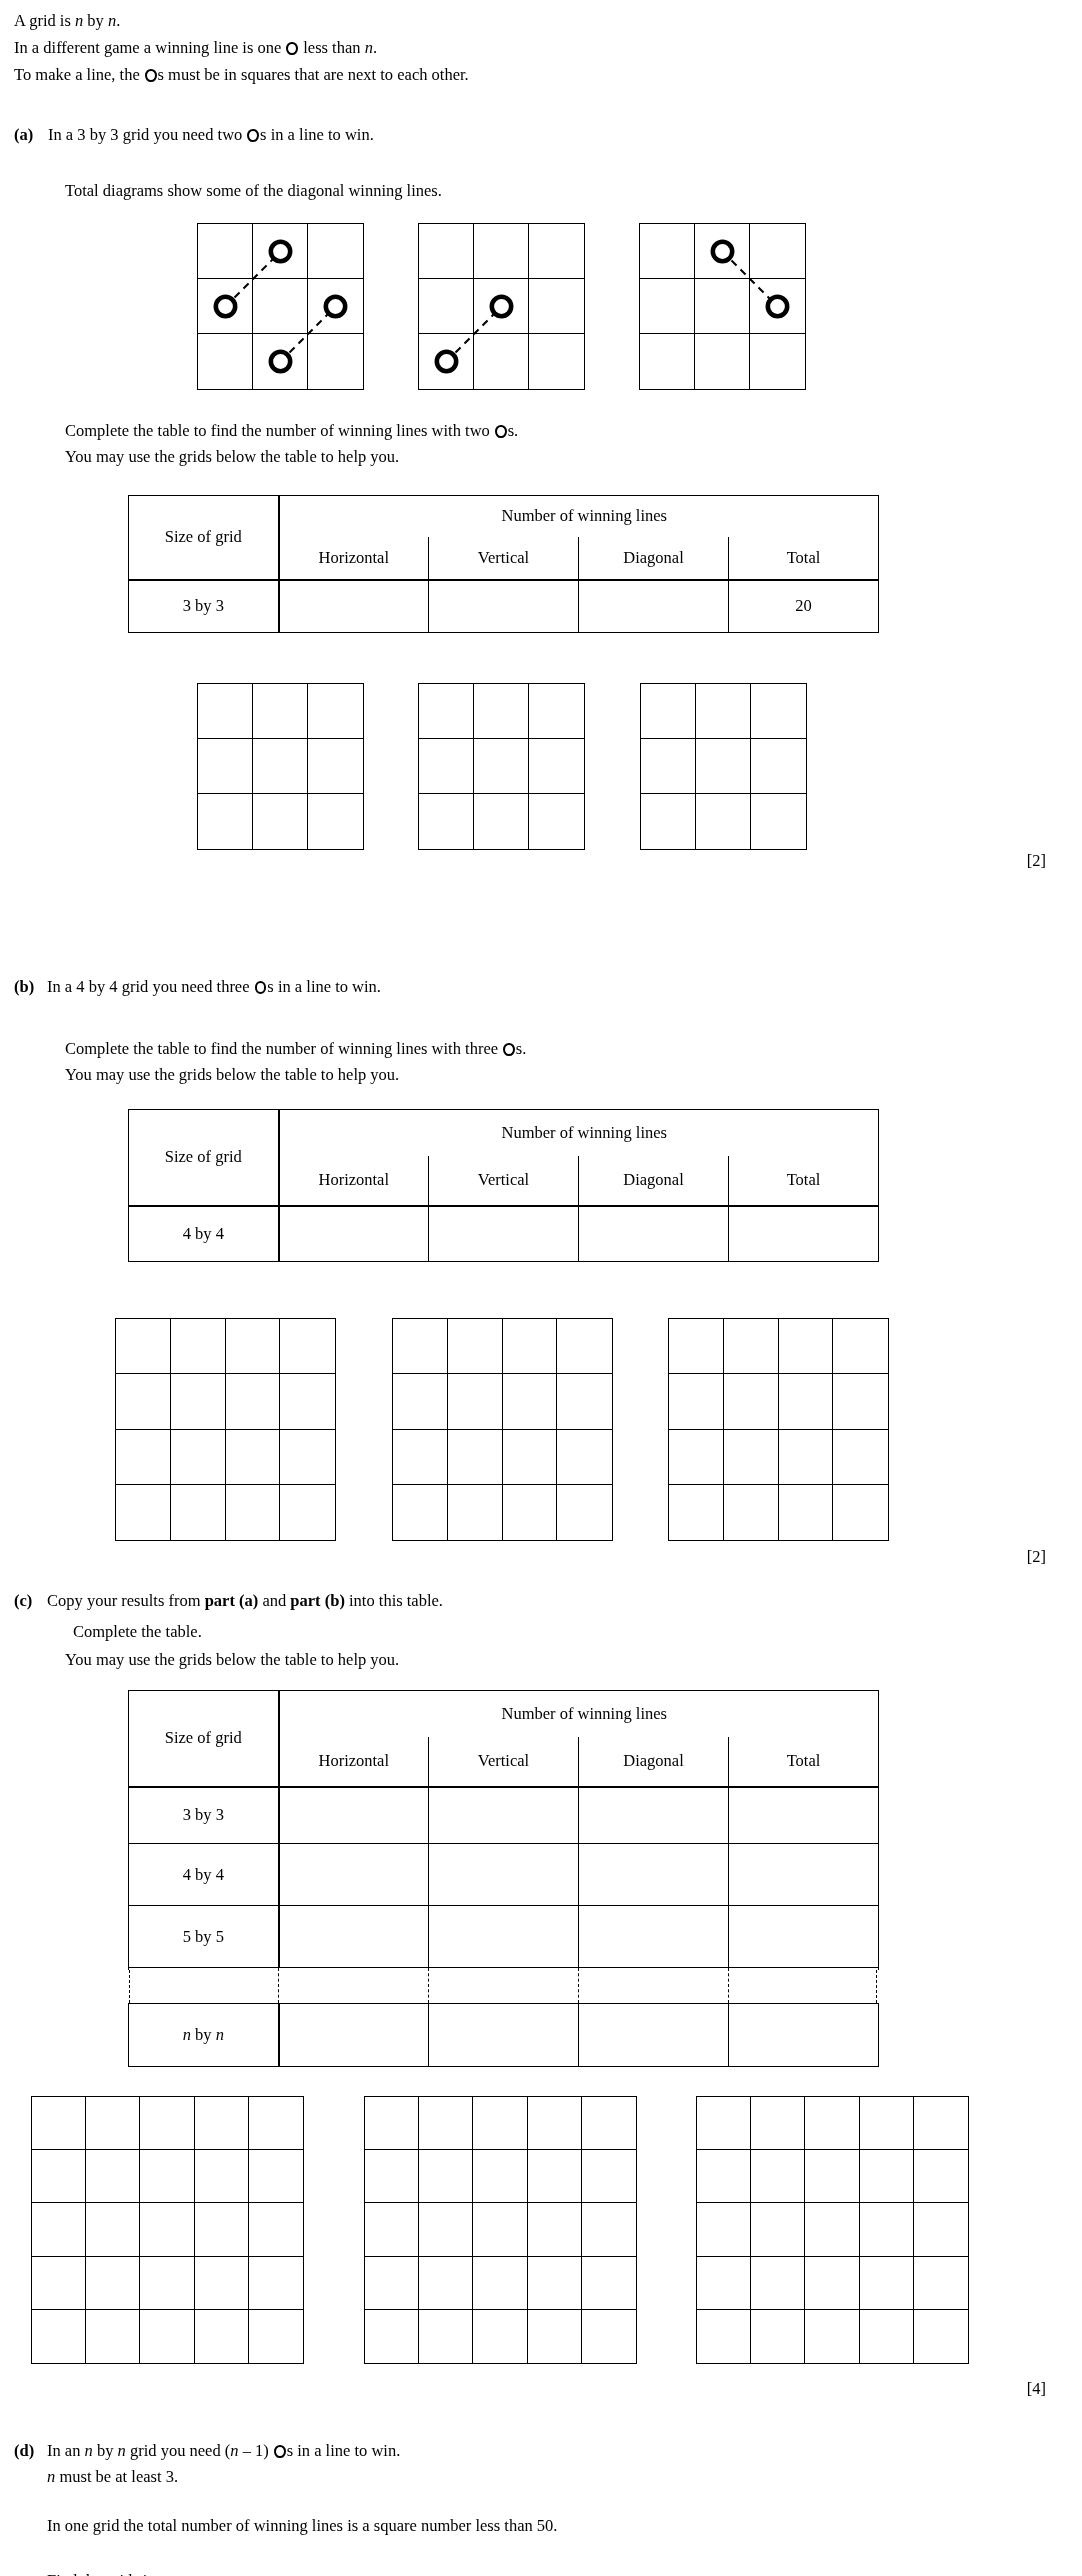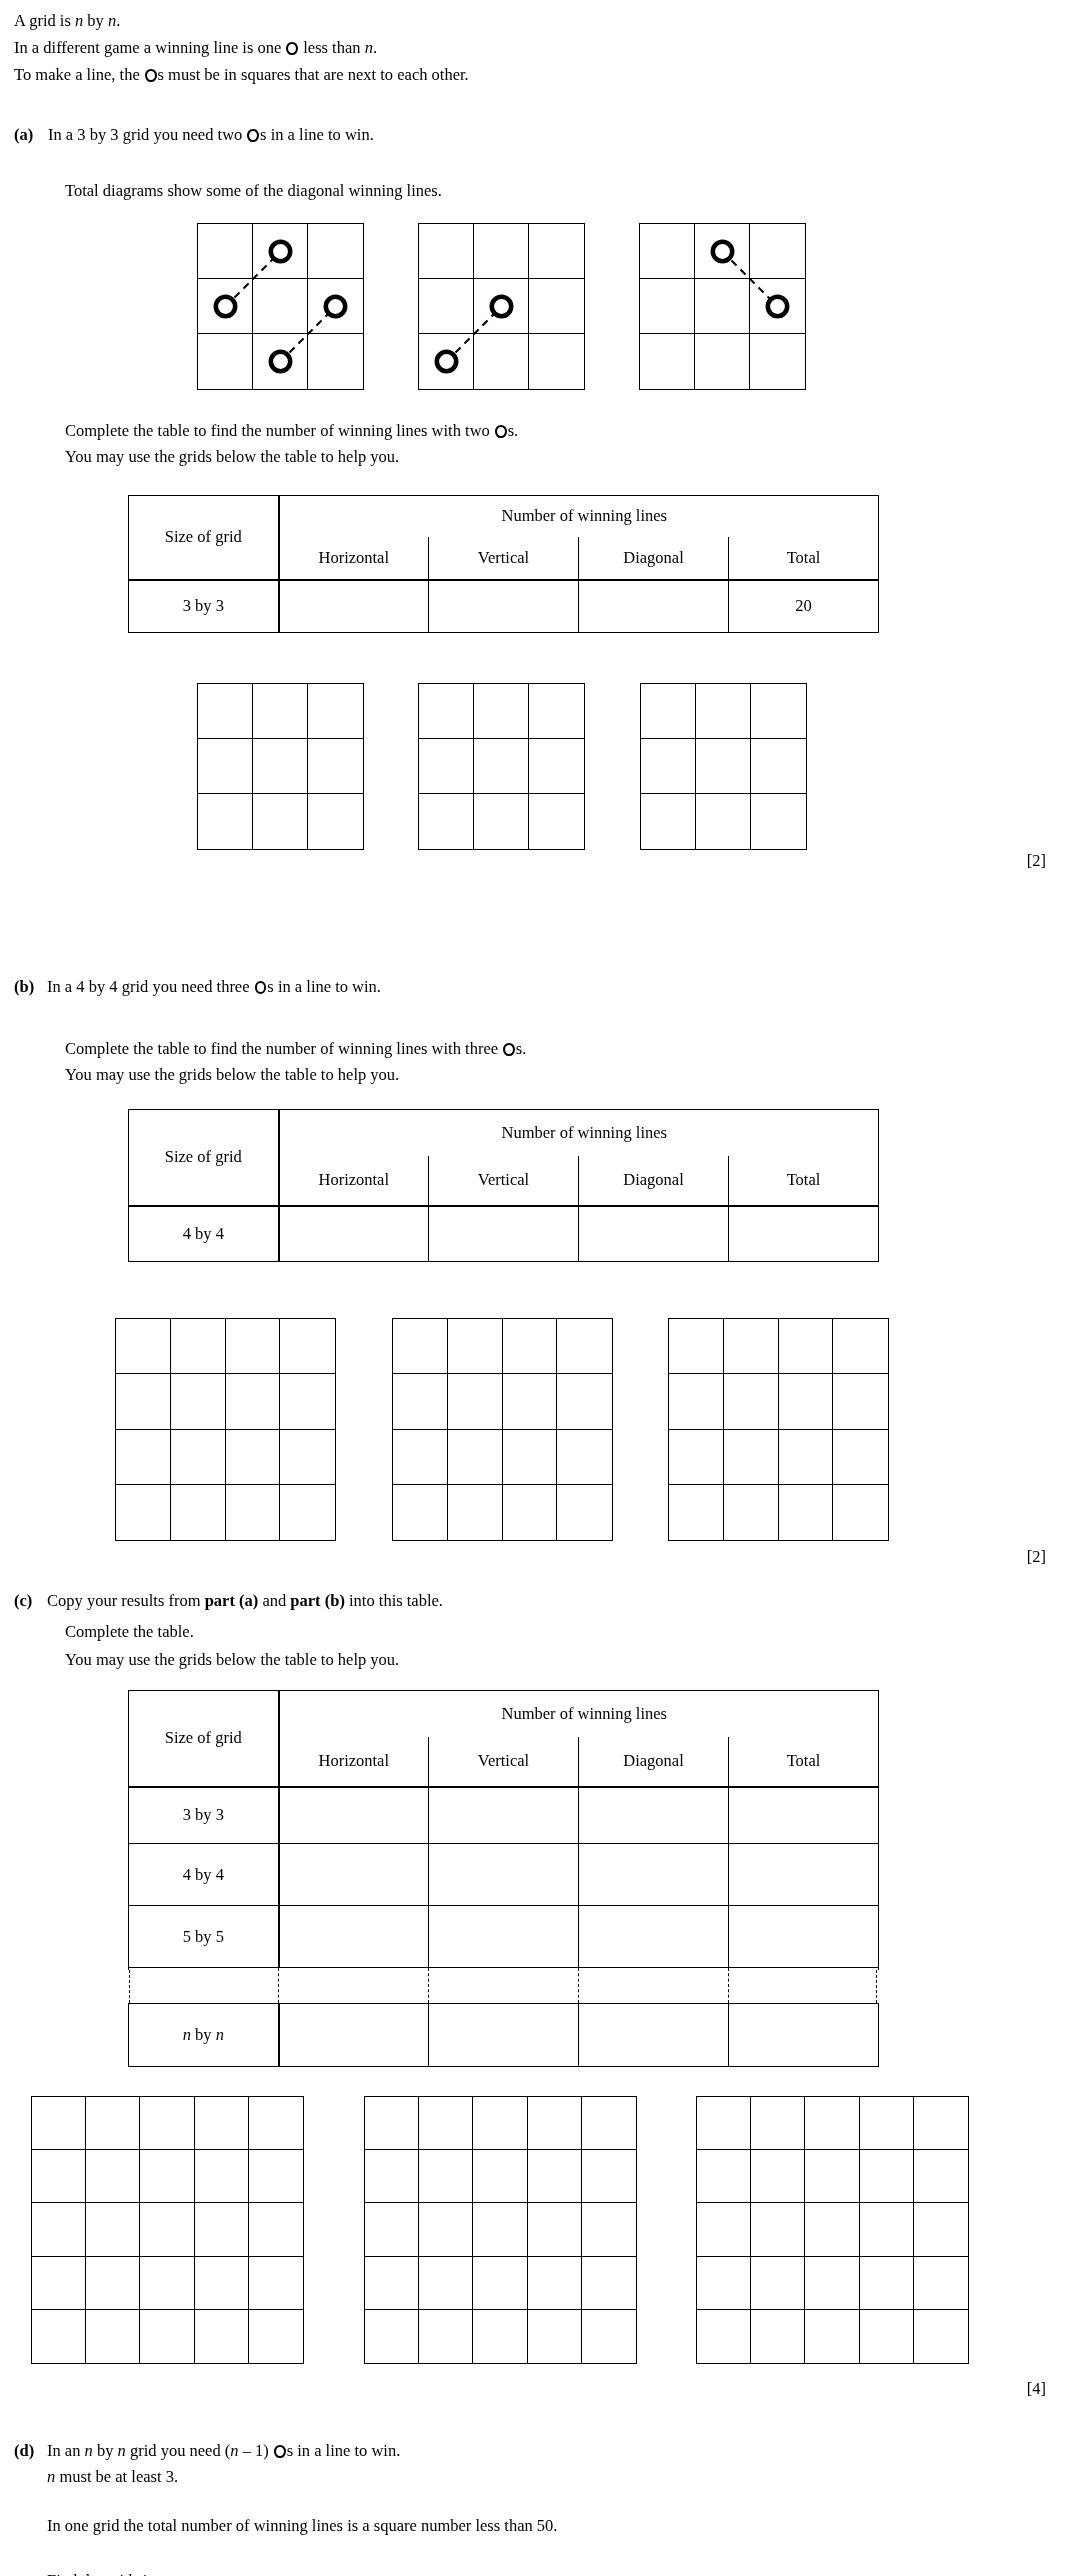--- a/index.html
+++ b/index.html
@@ -248,21 +248,21 @@
       <div class="cell lr"></div>
       <div class="cell lr"></div>
       <div class="cell lr"></div>
       <div class="cell lc lr"></div>
     </div>
 
   <div class="mark" style="top:1547px">[2]</div>
 
   <div class="line b" style="left:14px;top:1590px">(c)</div>
   <div class="line" style="left:47px;top:1590px"><span>Copy your results from </span><span style="font-weight: bold; margin-top: 36px;">part (a)</span><span> and </span><span style="font-weight: bold; margin-top: 12px;">part (b)</span><span> into this table.</span></div>
-  <div class="line" style="left:65px;top:1621px"><span>Complete the table.</span></div>
+  <div class="line" style="left:73px;top:1621px"><span>Complete the table.</span></div>
   <div class="line" style="left:65px;top:1649px"><span>You may use the grids below the table to help you.</span></div>
 
   <table class="wl" style="left:128px;top:1690px;width:751px">
     <colgroup>
         <col style="width:20%">
         <col style="width:20%">
         <col style="width:20%">
         <col style="width:20%">
         <col style="width:20%">
       </colgroup>

